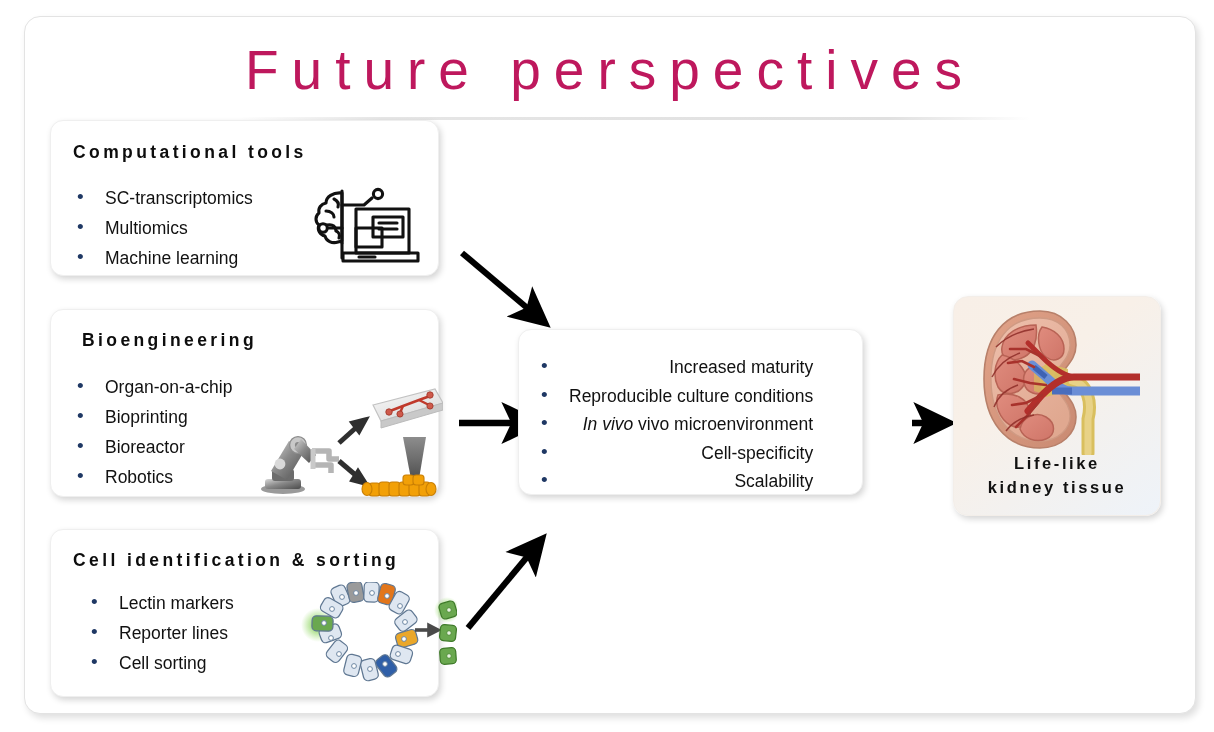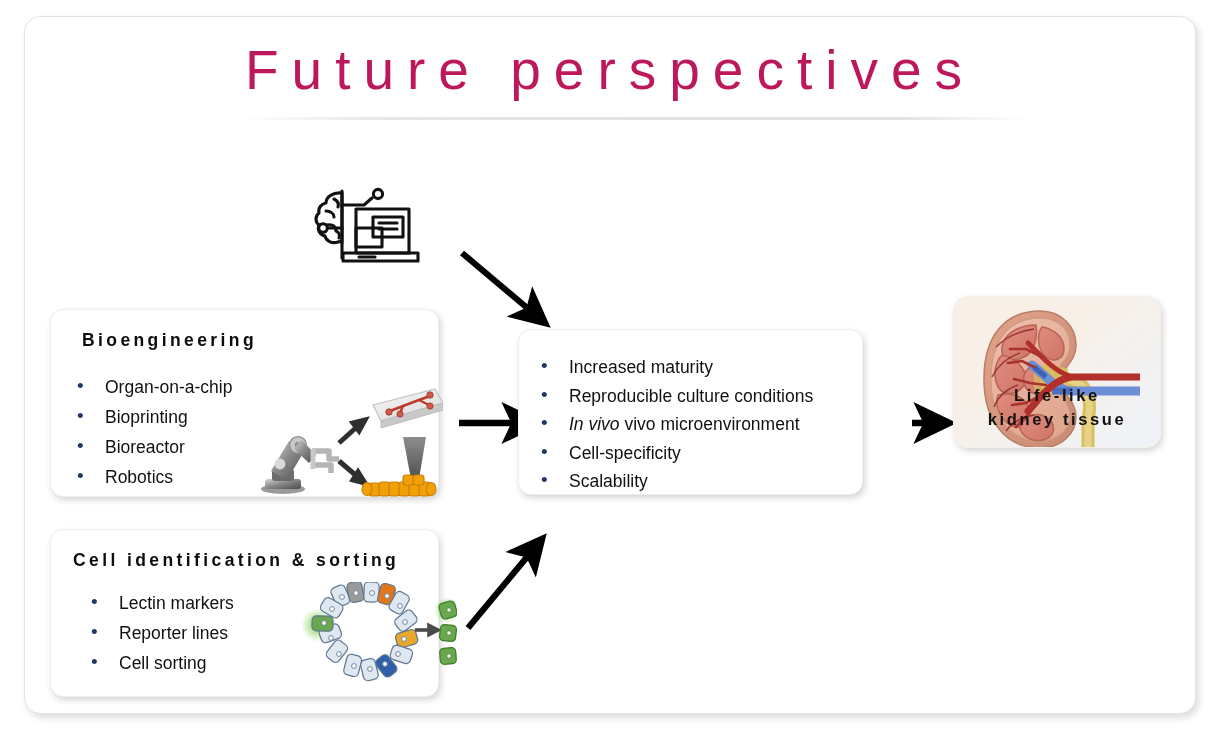--- a/index.html
+++ b/index.html
@@ -106,25 +106,25 @@
   #card-bioengineering { left: 25px;  top: 292px; width: 389px; height: 188px; }
   #card-bioengineering .card-title { top: 20px; margin-left: 9px; }
   #card-bioengineering .bullet-list { left: 18px; top: 62px; }
 
   #card-cellid { left: 25px;  top: 512px; width: 389px; height: 168px; }
   #card-cellid .card-title { top: 20px; }
   #card-cellid .bullet-list { left: 32px; top: 58px; }
 
   #card-outcomes { left: 493px; top: 312px; width: 345px; height: 166px; }
   #card-outcomes .bullet-list { left: 14px; top: 23px; }
-  #card-outcomes .bullet-list li { line-height: 28.5px; }
+  #card-outcomes .bullet-list li { line-height: 28.5px; text-align: right; }
   #card-outcomes .bullet-list li::before { line-height: 28.5px; }
 
   #card-kidney {
-    left: 928px; top: 279px; width: 208px; height: 152px;
+    left: 928px; top: 279px; width: 208px; height: 220px;
     border: 1px solid #f3eee9;
     border-radius: 15px;
     background: linear-gradient(142deg, #f8efe7 0%, #f8f0e8 38%, #f3f1ef 66%, #eef3f9 100%);
   }
   #kidney-caption {
     position: absolute;
     left: 0; right: 0; bottom: 16px;
     text-align: center;
     font-size: 16.5px;
     line-height: 24px;
@@ -148,20 +148,28 @@
   #arrow-center-to-kidney{ left: 884px; top: 388px; width: 56px; height: 36px; }
 </style>
 </head>
 <body>
 
 <div id="figure-frame">
 
   <div id="figure-title">Future perspectives</div>
   <div id="title-rule"></div>
 
+  <div class="card" id="card-computational">
+    <div class="card-title">Computational tools</div>
+    <ul class="bullet-list">
+      <li>SC-transcriptomics</li>
+      <li>Multiomics</li>
+      <li>Machine learning</li>
+    </ul>
+  </div>
 
   <div class="icon-box" id="icon-computational">
     <svg viewBox="0 0 108 92" width="108" height="92">
       <g fill="none" stroke="#111111" stroke-width="3.1" stroke-linecap="round" stroke-linejoin="round">
 
         <path d="M30 12 C21 11 14 16 14 22 C9 23 6 27 7 32 C3 35 3 41 7 44
                  C5 49 8 54 13 55 C14 60 20 63 26 61 L30 60 Z"></path>
 
         <path d="M22 18 c4 2 5 5 4 8"></path>
         <path d="M14 30 c5 0 8 3 8 6"></path>

